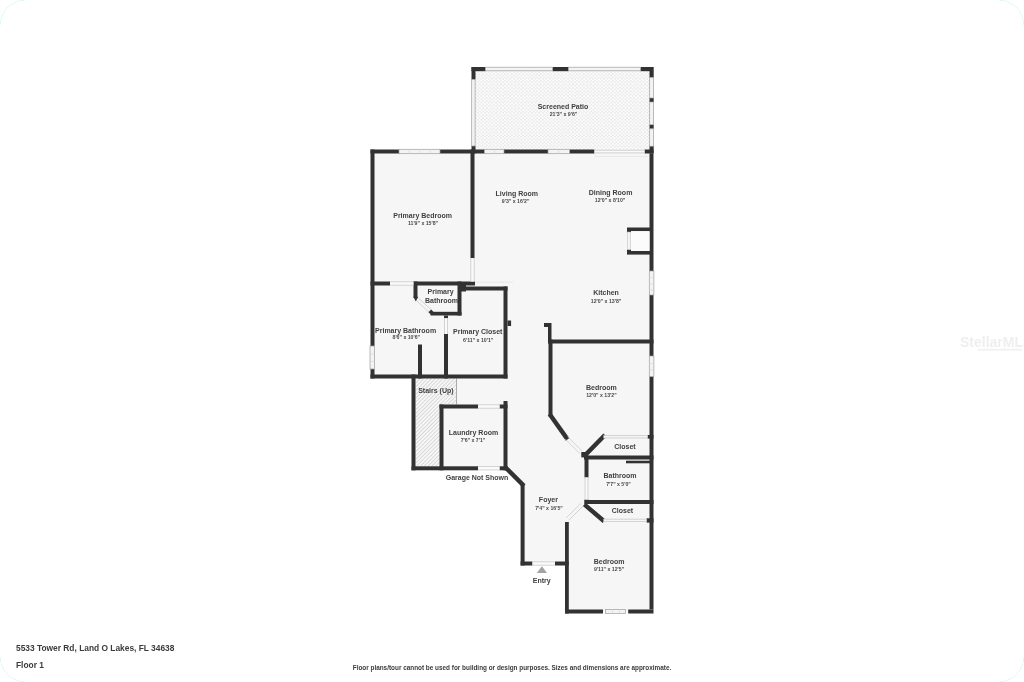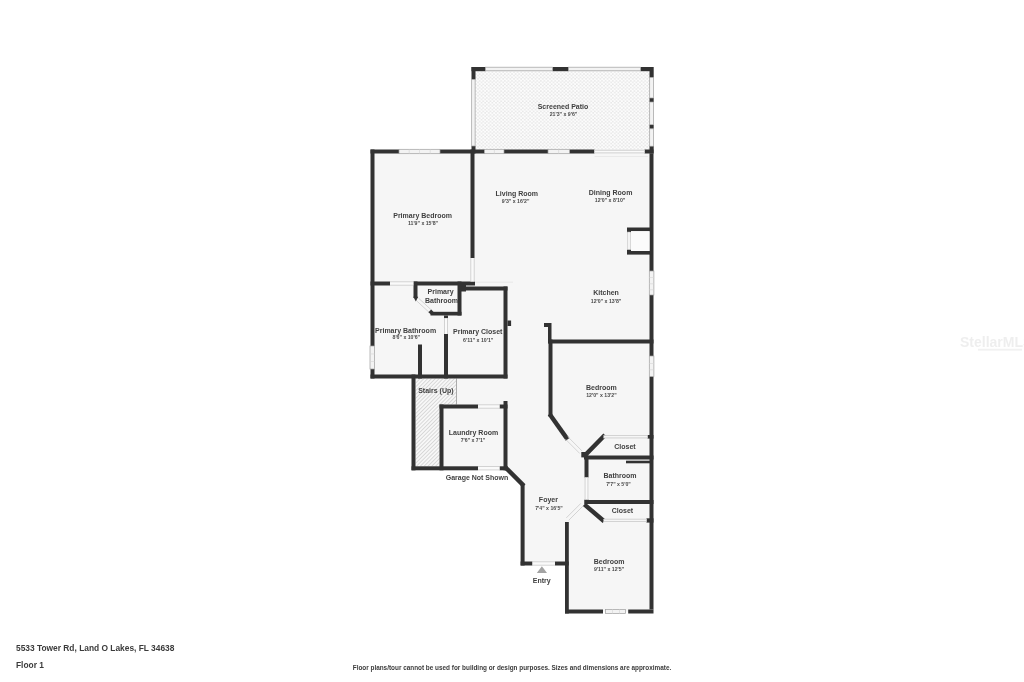--- a/index.html
+++ b/index.html
@@ -1,16 +1,16 @@
 <!DOCTYPE html>
 <html><head>
 <meta charset="utf-8">
 <style>
   html,body{margin:0;padding:0;background:#ffffff;}
-  #page{position:relative;width:1024px;height:682px;background:#5eead4;overflow:hidden;transform:translateZ(0);}
+  #page{position:relative;width:1024px;height:682px;background:#5eead4;overflow:hidden;transform:translateZ(0);border-radius:26px;}
   svg{display:block;}
   text{font-family:"Liberation Sans",sans-serif;}
 </style>
 </head>
 <body>
 <div id="page">
 <svg width="1024" height="682" viewBox="0 0 1024 682">
 <defs>
   <pattern id="dots" width="3.6" height="3.4" patternUnits="userSpaceOnUse">
     <rect width="3.6" height="3.4" fill="#e7e7e7"></rect>

